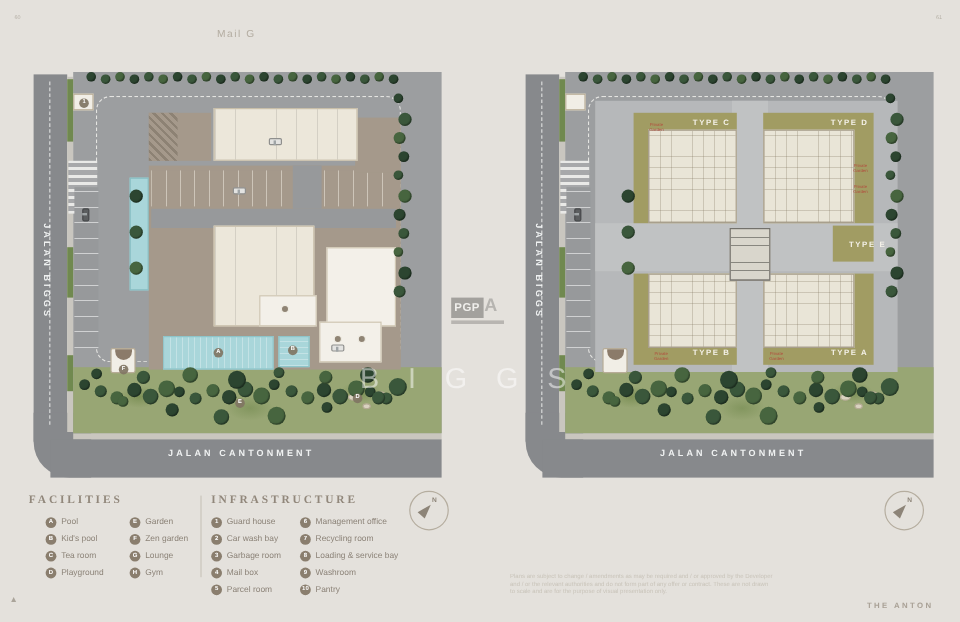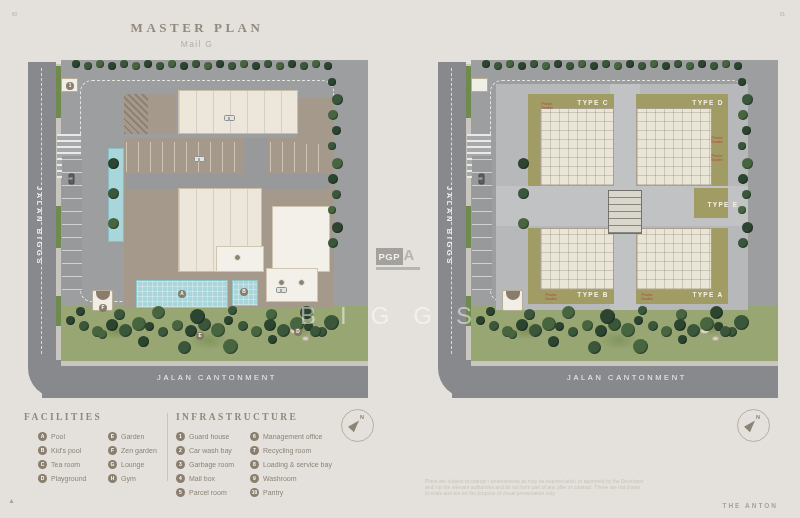--- a/index.html
+++ b/index.html
@@ -71,22 +71,22 @@
      background-image:repeating-linear-gradient(90deg,rgba(125,113,90,.28) 0 0.7px,rgba(0,0,0,0) 0.7px 9px),
                       repeating-linear-gradient(0deg,rgba(125,113,90,.28) 0 0.7px,rgba(0,0,0,0) 0.7px 9px);}
   .core{background:#d9d6cc;border:0.7px solid #73716b;
      background-image:repeating-linear-gradient(0deg,rgba(55,55,50,.5) 0 0.7px,rgba(0,0,0,0) 0.7px 7px);}
   .type-label{font-size:6.5px;font-weight:700;letter-spacing:1.3px;color:#f4f1e8;text-align:center;}
   .pg-label{font-size:3.6px;line-height:4.2px;color:#b34a3c;text-align:center;width:18px;}
 
   
   .road-label-v{left:7px;top:128px;height:160px;writing-mode:vertical-rl;
      font-size:7.5px;font-weight:700;letter-spacing:2.6px;color:#eff1f1;}
-  .road-label-h{left:64px;top:315px;width:250px;text-align:center;
-     font-size:7.5px;font-weight:400;letter-spacing:2.6px;color:#eff1f1;}
+  .road-label-h{left:48px;top:315px;width:250px;text-align:center;
+     font-size:7.5px;font-weight:700;letter-spacing:2.6px;color:#eff1f1;}
 
   
   .wm{position:absolute;color:rgba(255,255,255,.5);z-index:40;pointer-events:none;font-size:24px;}
   .wm1{left:140px;top:270px;letter-spacing:18px;word-spacing:28px;white-space:nowrap;}
   .wm2{left:300px;top:302px;letter-spacing:24px;}
   .pgpa{position:absolute;left:376px;top:246px;width:54px;z-index:30;}
   .pgpa-box{display:inline-block;background:#a3a19d;color:#f0efec;font-size:9.5px;font-weight:700;
      padding:3px 2.5px;letter-spacing:.5px;}
   .pgpa-a{display:inline-block;font-size:15px;font-weight:700;color:#b6b4b0;margin-left:1px;}
   .pgpa-cap{margin-top:2px;height:2.5px;width:44px;background:rgba(148,146,142,.55);}
@@ -114,21 +114,20 @@
 </style>
 </head>
 <body>
 
 <div class="page">
 
   <span class="pn" style="left:12px;top:12px">60</span>
   <span class="pn" style="left:780px;top:12px">61</span>
 
   <div class="plan-header" style="left:92px;top:20px">
-    <div class="plan-title">MASTER PLAN</div>
     <div class="plan-sub">Mail G</div>
   </div>
 
   <div class="plan" id="plan-master" style="left:28px">
     <div class="road-v"></div>
     <div class="road-corner"></div>
     <div class="road-h"></div>
     <div class="vdash"></div>
     <div class="curb-v"></div>
     <div class="curb-h"></div>

